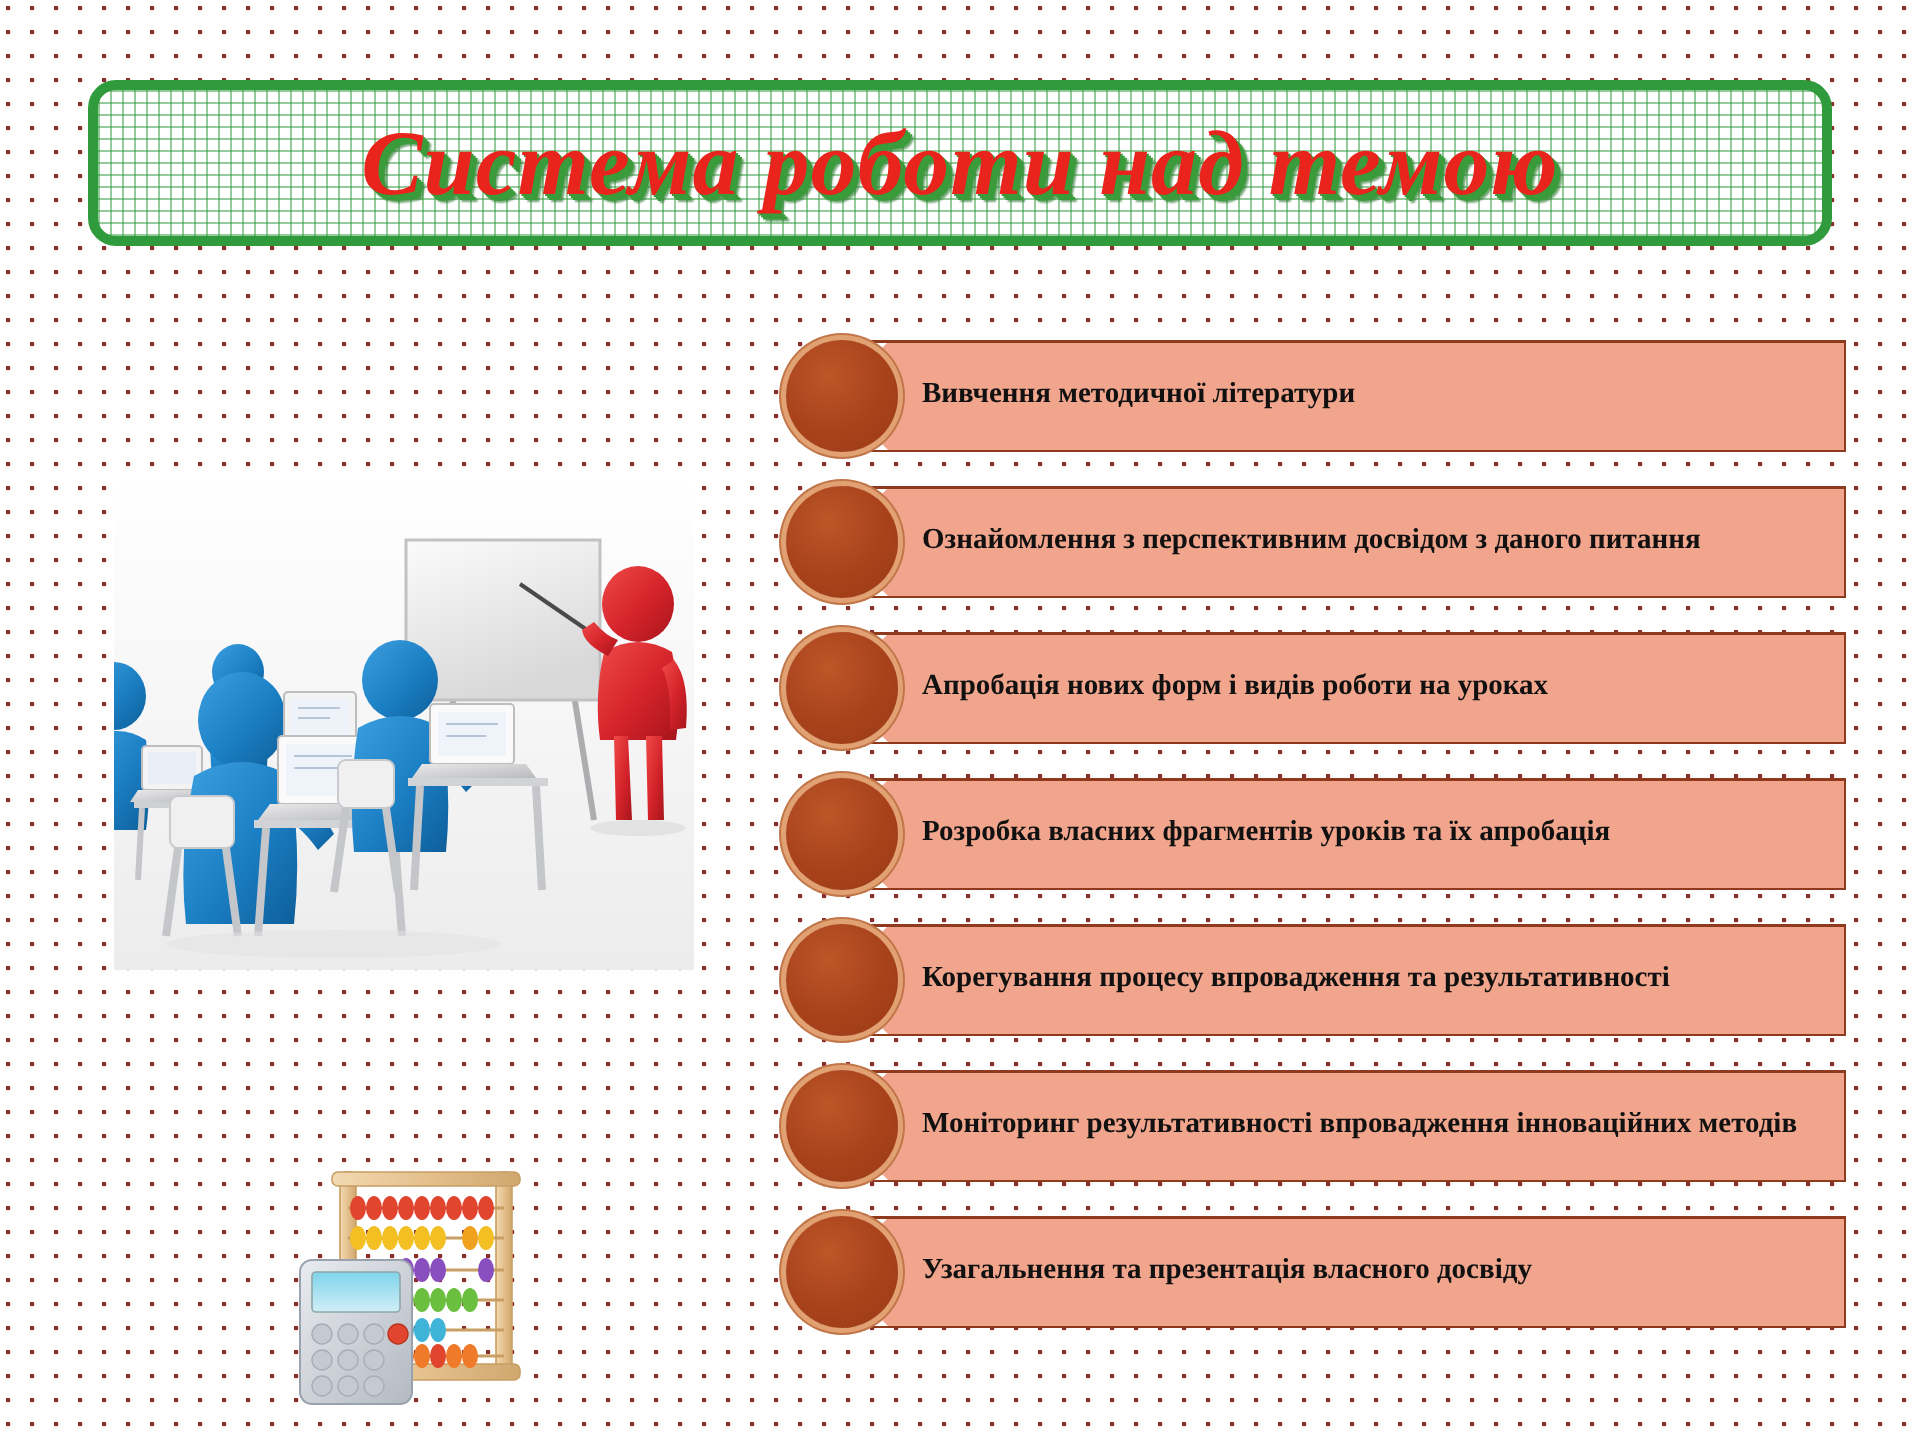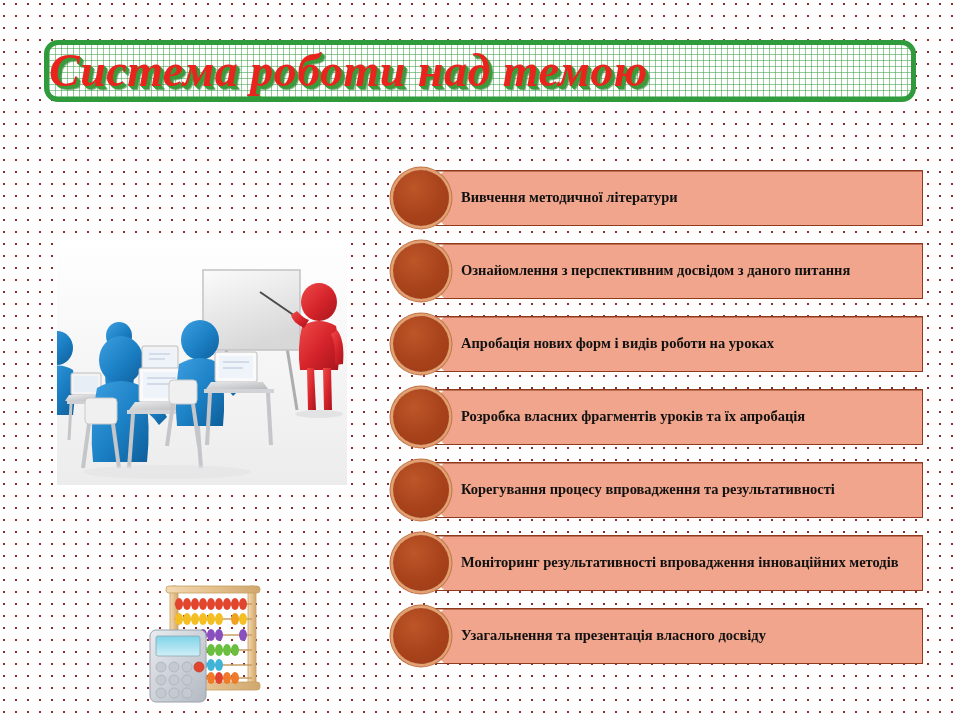--- a/index.html
+++ b/index.html
@@ -25,31 +25,31 @@
     background-position: 3px 3px;
     overflow: hidden;
   }
 
   
   #title-banner {
     position: absolute;
     left: 44px;
     top: 40px;
     width: 872px;
-    height: 62px;
+    height: 83px;
     box-sizing: border-box;
     border: 5px solid #2f9b3c;
     border-radius: 14px;
     background-color: #ffffff;
     background-image:
       repeating-linear-gradient(0deg, rgba(60,160,70,0.55) 0 1px, rgba(255,255,255,0) 1px 6px),
       repeating-linear-gradient(90deg, rgba(60,160,70,0.55) 0 1px, rgba(255,255,255,0) 1px 6px);
     display: flex;
     align-items: center;
-    justify-content: flex-start;
+    justify-content: center;
     overflow: hidden;
   }
   #title-text {
     font-family: "Liberation Serif", "DejaVu Serif", serif;
     font-style: italic;
     font-weight: bold;
     font-size: 46px;
     line-height: 1;
     letter-spacing: 0.5px;
     color: #e8241c;

